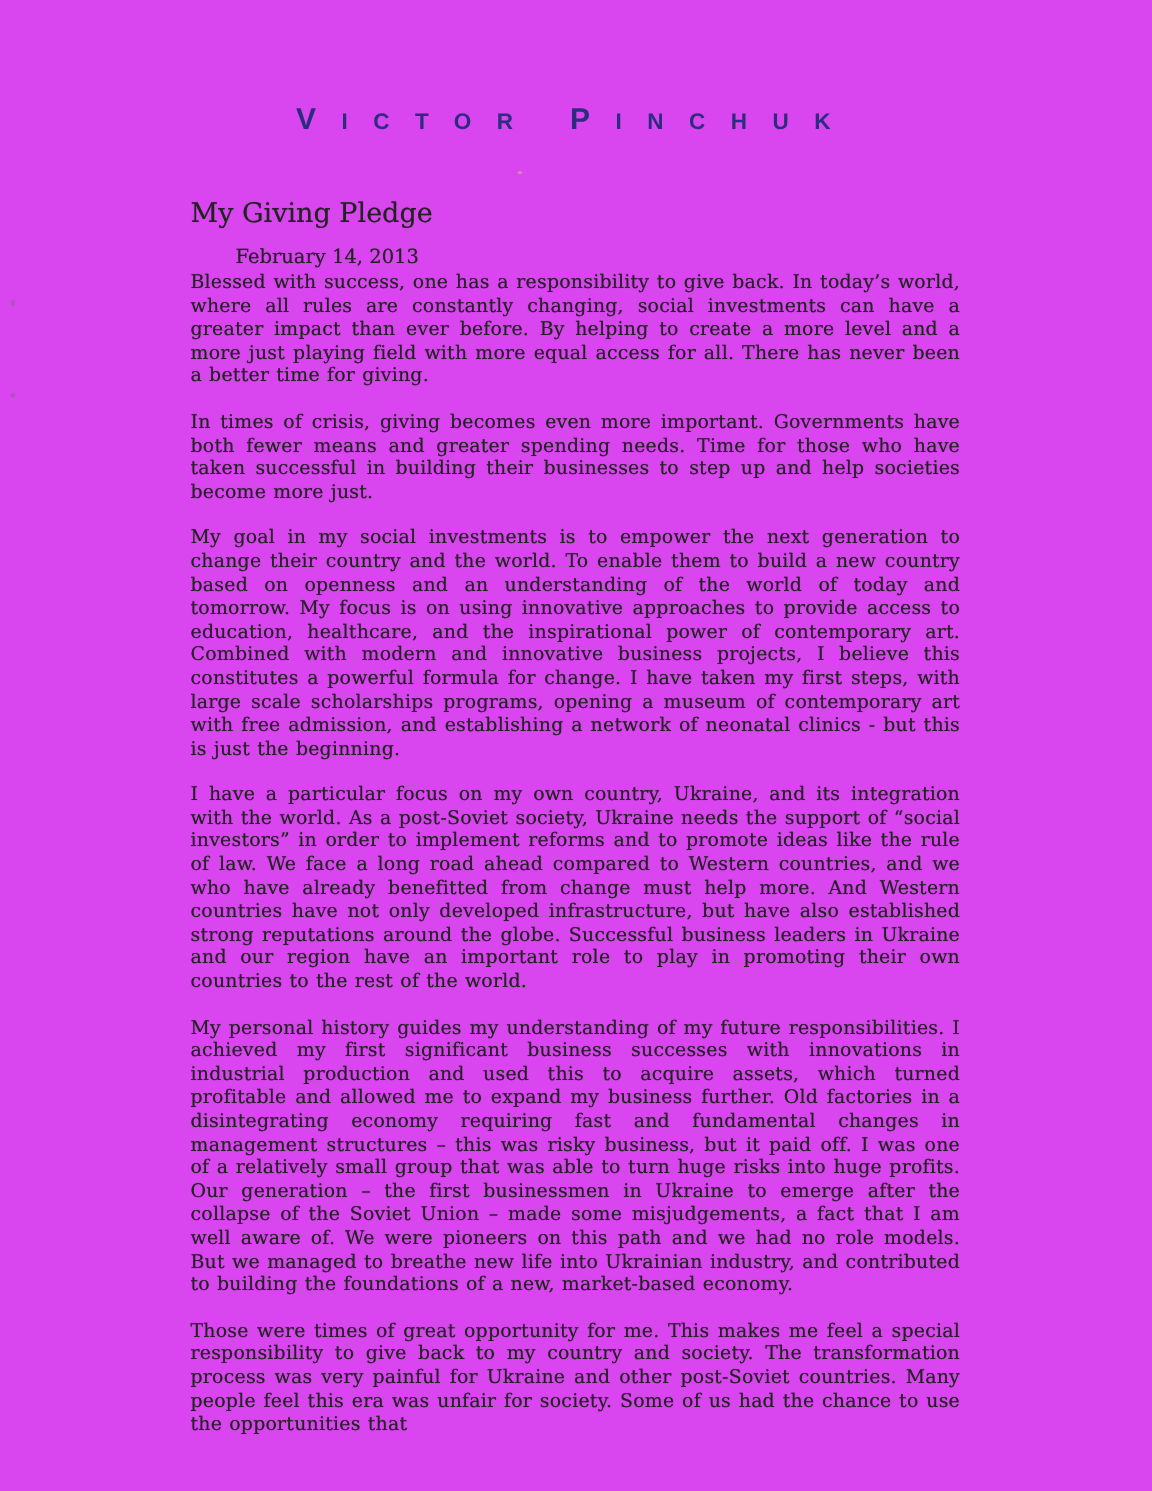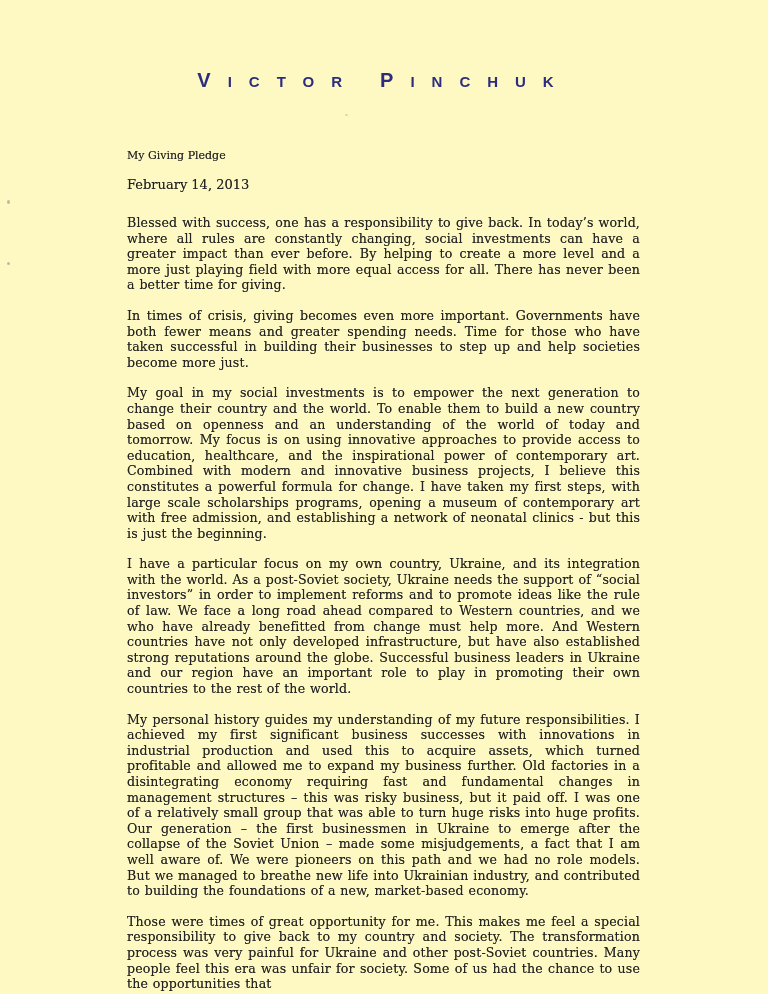--- a/index.html
+++ b/index.html
@@ -5,21 +5,21 @@
   html, body {
     margin: 0;
     padding: 0;
     background: #e8e8e8;
   }
   .page {
     position: relative;
     width: 768px;
     height: 994px;
     margin: 0 auto;
-    background: #fef9c3;
+    background: #d946ef;
     overflow: hidden;
     font-family: "DejaVu Serif", "Liberation Serif", serif;
     color: #232323;
   }
   
   .letterhead {
     padding-top: 70px;
     text-align: center;
     font-family: "Liberation Sans", sans-serif;
     font-weight: 700;
@@ -35,34 +35,34 @@
   }
   .letterhead .word-gap {
     display: inline-block;
     width: 21px;
   }
   
   .content {
     padding: 0 128px 0 127px;
   }
   .doc-title {
-    margin-top: 56px;
-    font-size: 11px;
+    margin-top: 43px;
+    font-size: 18px;
     line-height: 16px;
     text-shadow: 0 0 0.5px rgba(30,30,30,0.55);
   }
   .doc-date {
     margin-top: 13px;
     font-size: 13px;
     line-height: 16px;
     text-shadow: 0 0 0.5px rgba(30,30,30,0.55);
+    margin-left: 30px;
   }
   
   .doc-body {
-    margin-top: 22px;
   }
   .doc-body p {
     margin: 0 0 15px 0;
     font-size: 12.6px;
     line-height: 15.6px;
     text-align: justify;
     text-justify: inter-word;
     letter-spacing: 0.15px;
     word-spacing: 0.6px;
     text-shadow: 0 0 0.5px rgba(30,30,30,0.55);

